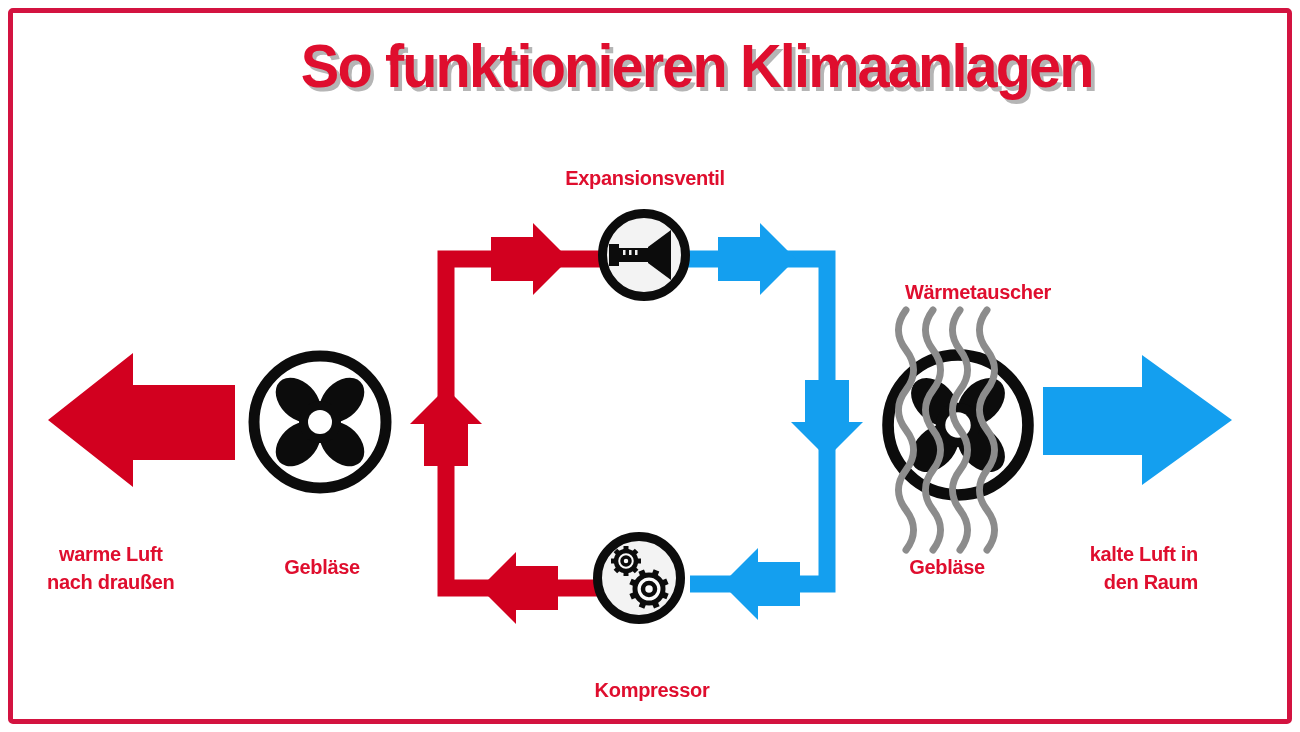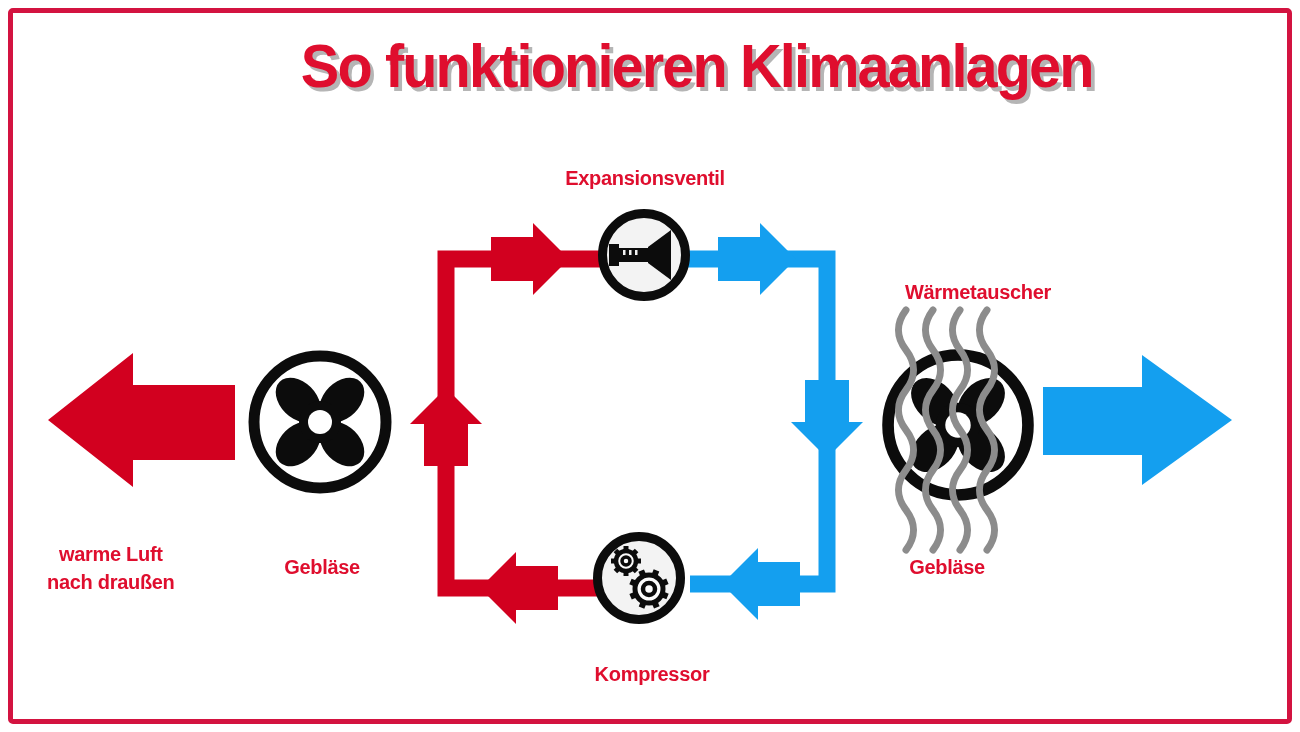--- a/index.html
+++ b/index.html
@@ -36,21 +36,21 @@
   .gear-teeth line{ stroke:var(--icon_black); }
   .gear-hub{ fill:none; stroke:var(--icon_black); }
   .wave{ fill:none; stroke:var(--wave_gray); stroke-width:7px; stroke-linecap:round; }
   .lbl{
     position:absolute; color:var(--label_red); font-weight:700; font-size:20px;
     line-height:28px; letter-spacing:-0.3px; white-space:pre-line;
   }
   .lbl.center{ transform:translateX(-50%); text-align:center; white-space:nowrap; }
   #lbl-expansion{ left:645px; top:164px; }
   #lbl-heatex{ left:950px; top:278px;margin-left:28px; }
-  #lbl-compressor{ left:652px; top:660px; }
+  #lbl-compressor{ left:652px; top:676px; }
   #lbl-fan-left{ left:322px; top:553px; }
   #lbl-fan-right{ left:947px; top:553px; }
   #lbl-warm{ left:47px; top:540px; text-align:center; }
   #lbl-cold{ right:102px; top:540px; text-align:right; }
 </style>
 </head>
 <body>
 
 <div class="canvas">
 
@@ -144,14 +144,16 @@
     </g>
   </svg>
 
   <div class="lbl center" id="lbl-expansion">Expansionsventil</div>
   <div class="lbl center" id="lbl-heatex">Wärmetauscher</div>
   <div class="lbl center" id="lbl-compressor">Kompressor</div>
   <div class="lbl center" id="lbl-fan-left">Gebläse</div>
   <div class="lbl center" id="lbl-fan-right">Gebläse</div>
   <div class="lbl" id="lbl-warm">warme Luft
 nach draußen</div>
+  <div class="lbl" id="lbl-cold">kalte Luft in
+den Raum</div>
 
 </div>
 
 </body></html>

